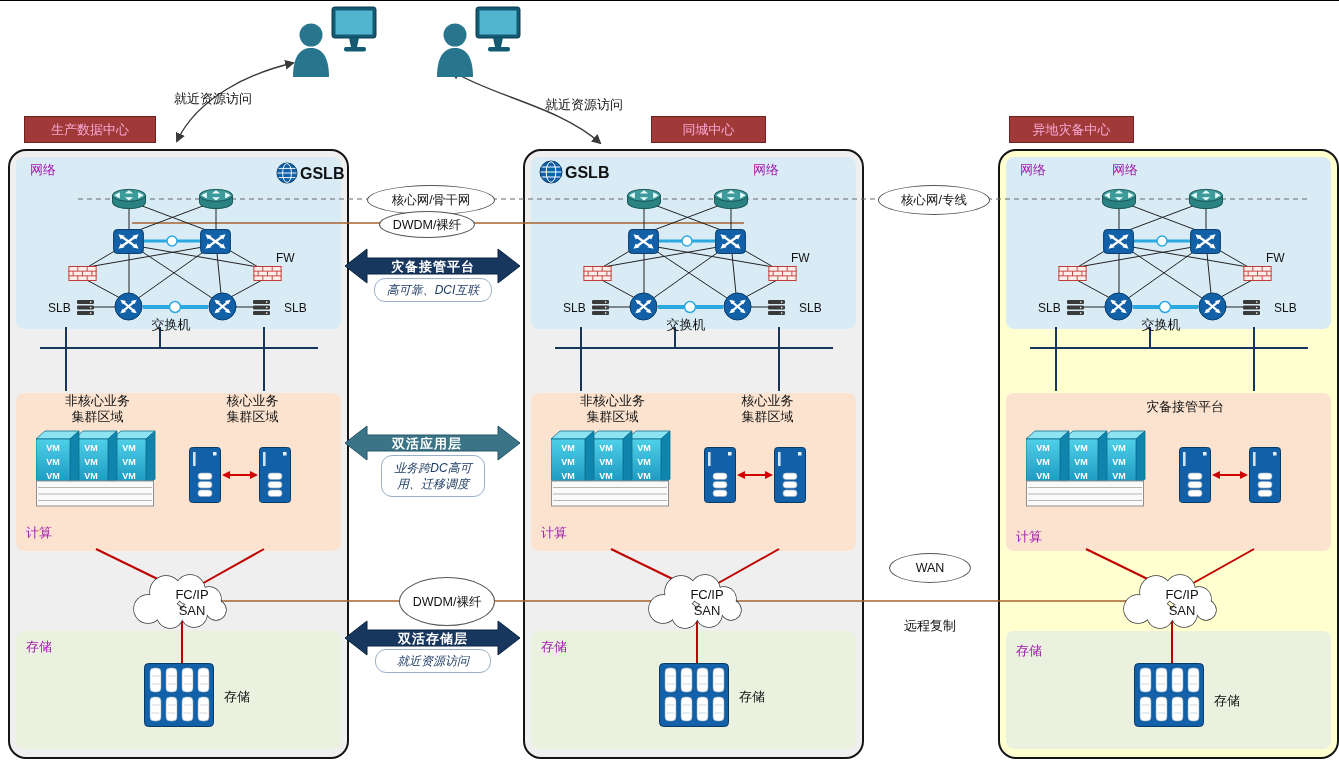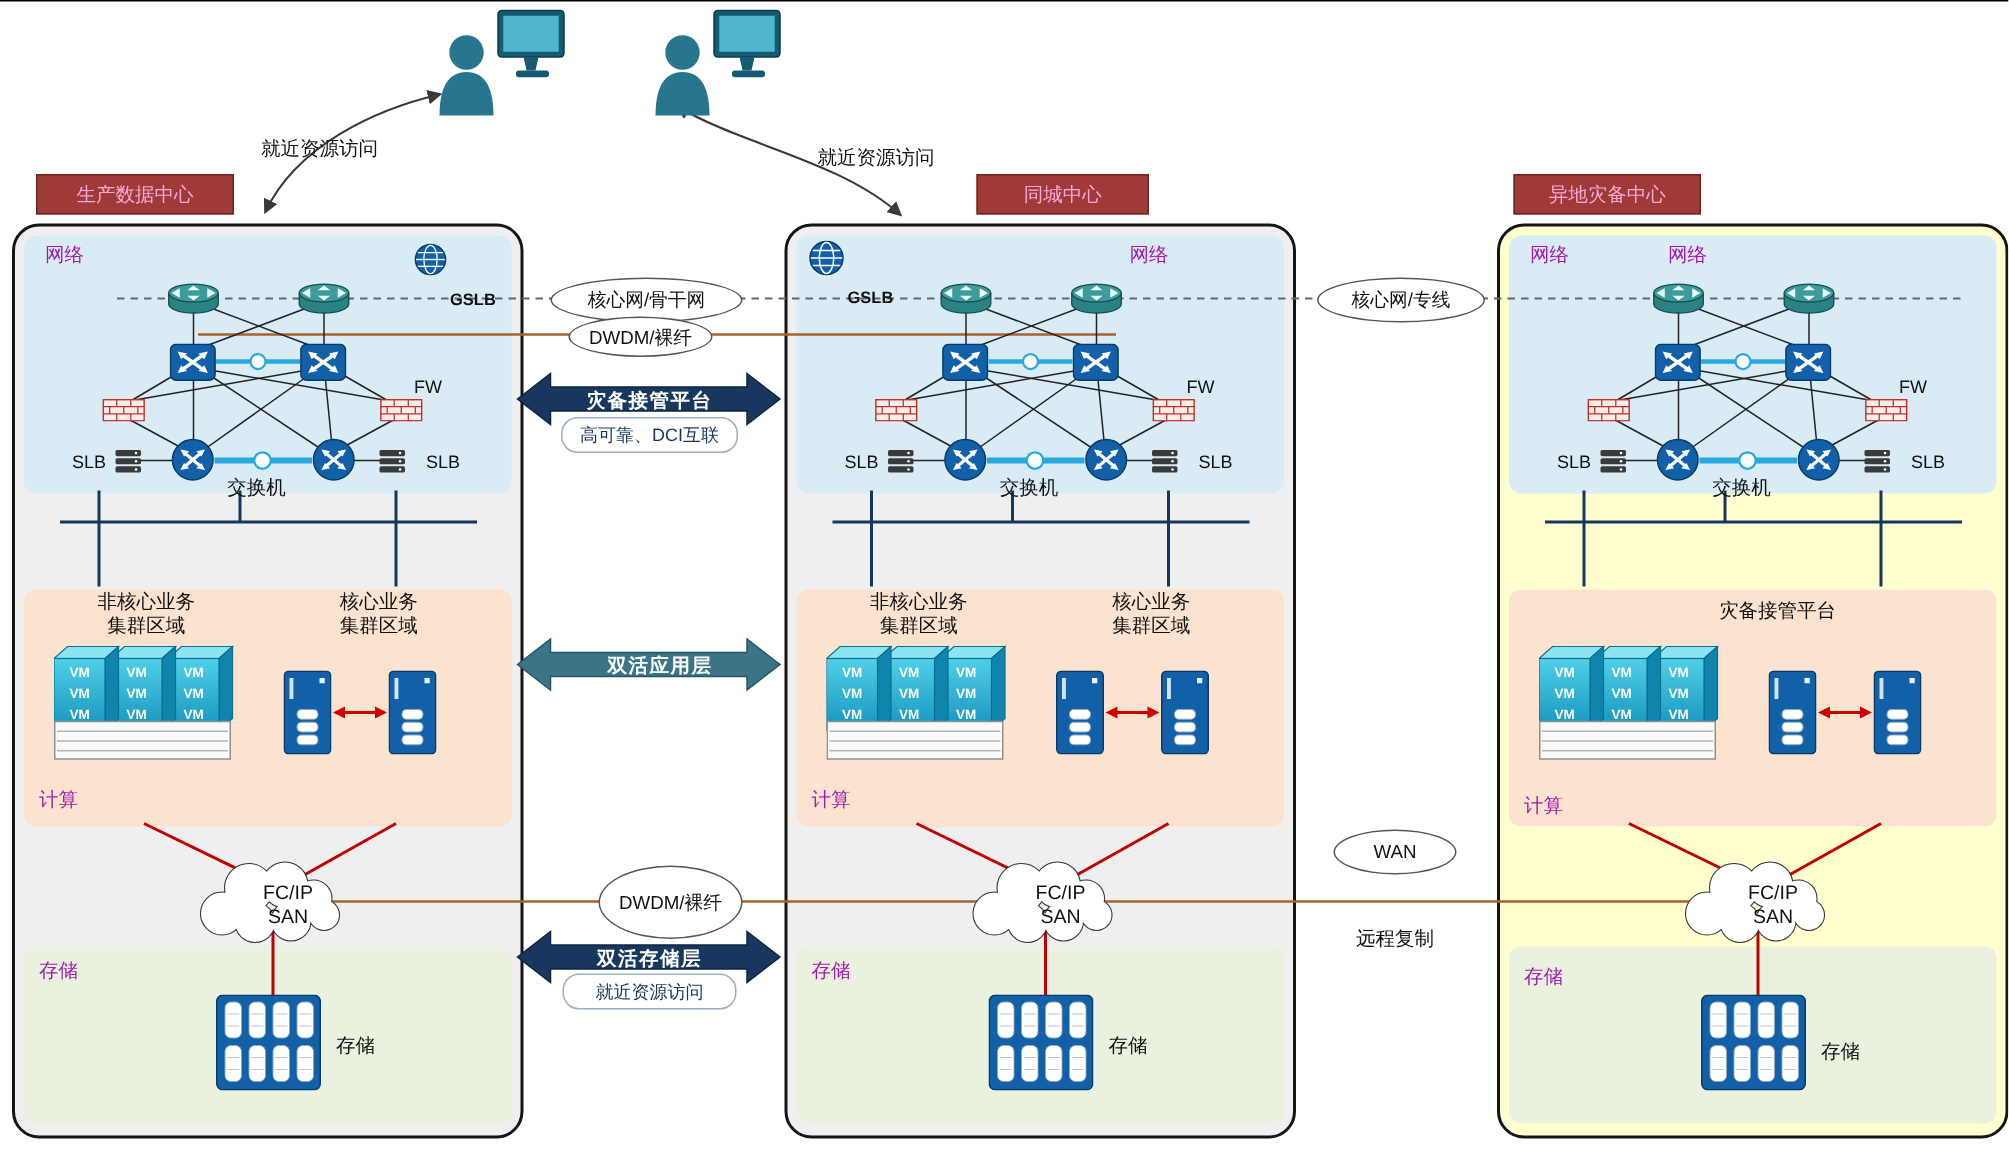--- a/index.html
+++ b/index.html
@@ -10,32 +10,32 @@
   .dc1{left:8px;background:#efefef;}
   .dc2{left:523px;background:#efefef;}
   .dc3{left:998px;background:#ffffd0;}
   .sec{position:absolute;left:6px;width:325px;border-radius:8px;}
   .sec.net{top:6px;height:172px;background:#d9ecf6;}
   .sec.comp{top:242px;height:158px;background:#fbe3d0;}
   .sec.stor{top:480px;height:118px;background:#eaf1df;}
   .lbl{position:absolute;font-size:13px;color:#111;white-space:nowrap;z-index:2;line-height:16px;}
   .lbl.red{color:#a21caf;}
   .lbl.ctr{text-align:center;white-space:normal;}
-  .lbl.bold{font-weight:bold;font-size:11px;margin-top:26px;}
+  .lbl.bold{font-weight:bold;font-size:16px;}
   svg.overlay{position:absolute;left:0;top:0;z-index:1;pointer-events:none;}
   svg text{font-family:"Liberation Sans","DejaVu Sans",sans-serif;}
   .float{position:absolute;z-index:3;}
   .oval{background:#fff;border:1px solid #555;border-radius:50%;display:flex;align-items:center;
     justify-content:center;font-size:12.5px;color:#111;text-align:center;line-height:16px;}
   .oval.two{flex-direction:row;}
   .titlebox{background:#a03a38;border:1px solid #6e2321;color:#f9a8d4;font-size:13px;
     display:flex;align-items:center;justify-content:center;}
   .arrlabel{color:#fff;font-size:13px;font-weight:bold;text-align:center;letter-spacing:1px;}
   .descbox{background:#fff;border:1px solid #9ab0c8;border-radius:11px;color:#17375e;font-size:12px;
-    display:flex;flex-direction:column;align-items:center;justify-content:center;text-align:center;line-height:16px;}
+    display:flex;flex-direction:column;align-items:center;justify-content:center;text-align:center;line-height:16px;font-style:italic;}
   .plain{font-size:13px;color:#111;text-align:center;white-space:nowrap;}
 </style>
 </head>
 <body>
 
 <div class="canvas">
 
   <div class="dc dc1">
     <div class="sec net"></div>
     <div class="sec comp"></div>
@@ -389,18 +389,22 @@
   <div class="float oval two" style="left:399px;top:576px;width:94px;height:47px">
       <span>DWDM/</span>
       <span>裸纤</span>
     </div>
   <div class="float oval" style="left:889px;top:552px;width:80px;height:28px">WAN</div>
   <div class="float plain" style="left:895px;top:616px;width:70px">远程复制</div>
 
   <div class="float arrlabel" style="left:378px;top:257px;width:110px">灾备接管平台</div>
   <div class="float descbox" style="left:374px;top:277px;width:116px;height:22px">高可靠、DCI互联</div>
 
-  <div class="float arrlabel" style="left:385px;top:434px;width:110px">双活应用层</div>
+  <div class="float arrlabel" style="left:372px;top:434px;width:110px">双活应用层</div>
+  <div class="float descbox" style="left:381px;top:454px;width:102px;height:40px">
+      <span>业务跨DC高可</span>
+      <span>用、迁移调度</span>
+    </div>
 
   <div class="float arrlabel" style="left:378px;top:629px;width:110px">双活存储层</div>
   <div class="float descbox" style="left:375px;top:648px;width:114px;height:22px">就近资源访问</div>
 
 </div>
 
 </body></html>

